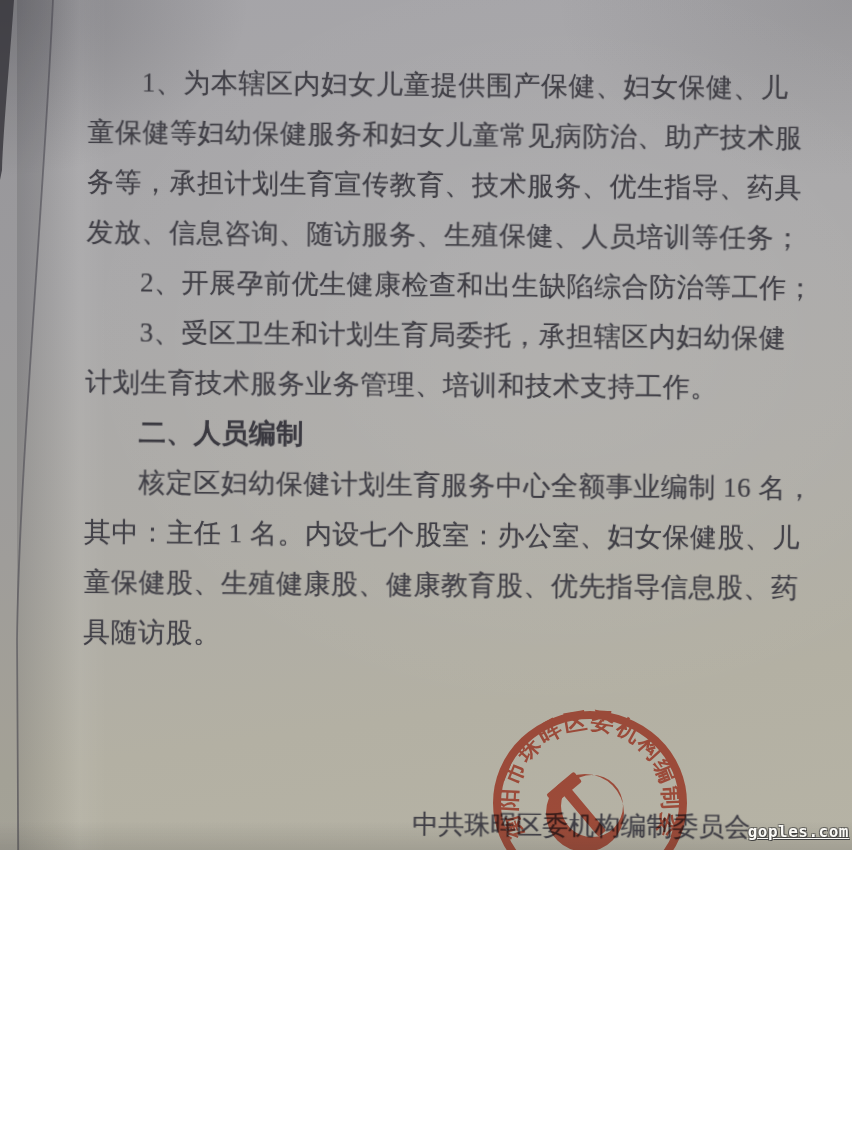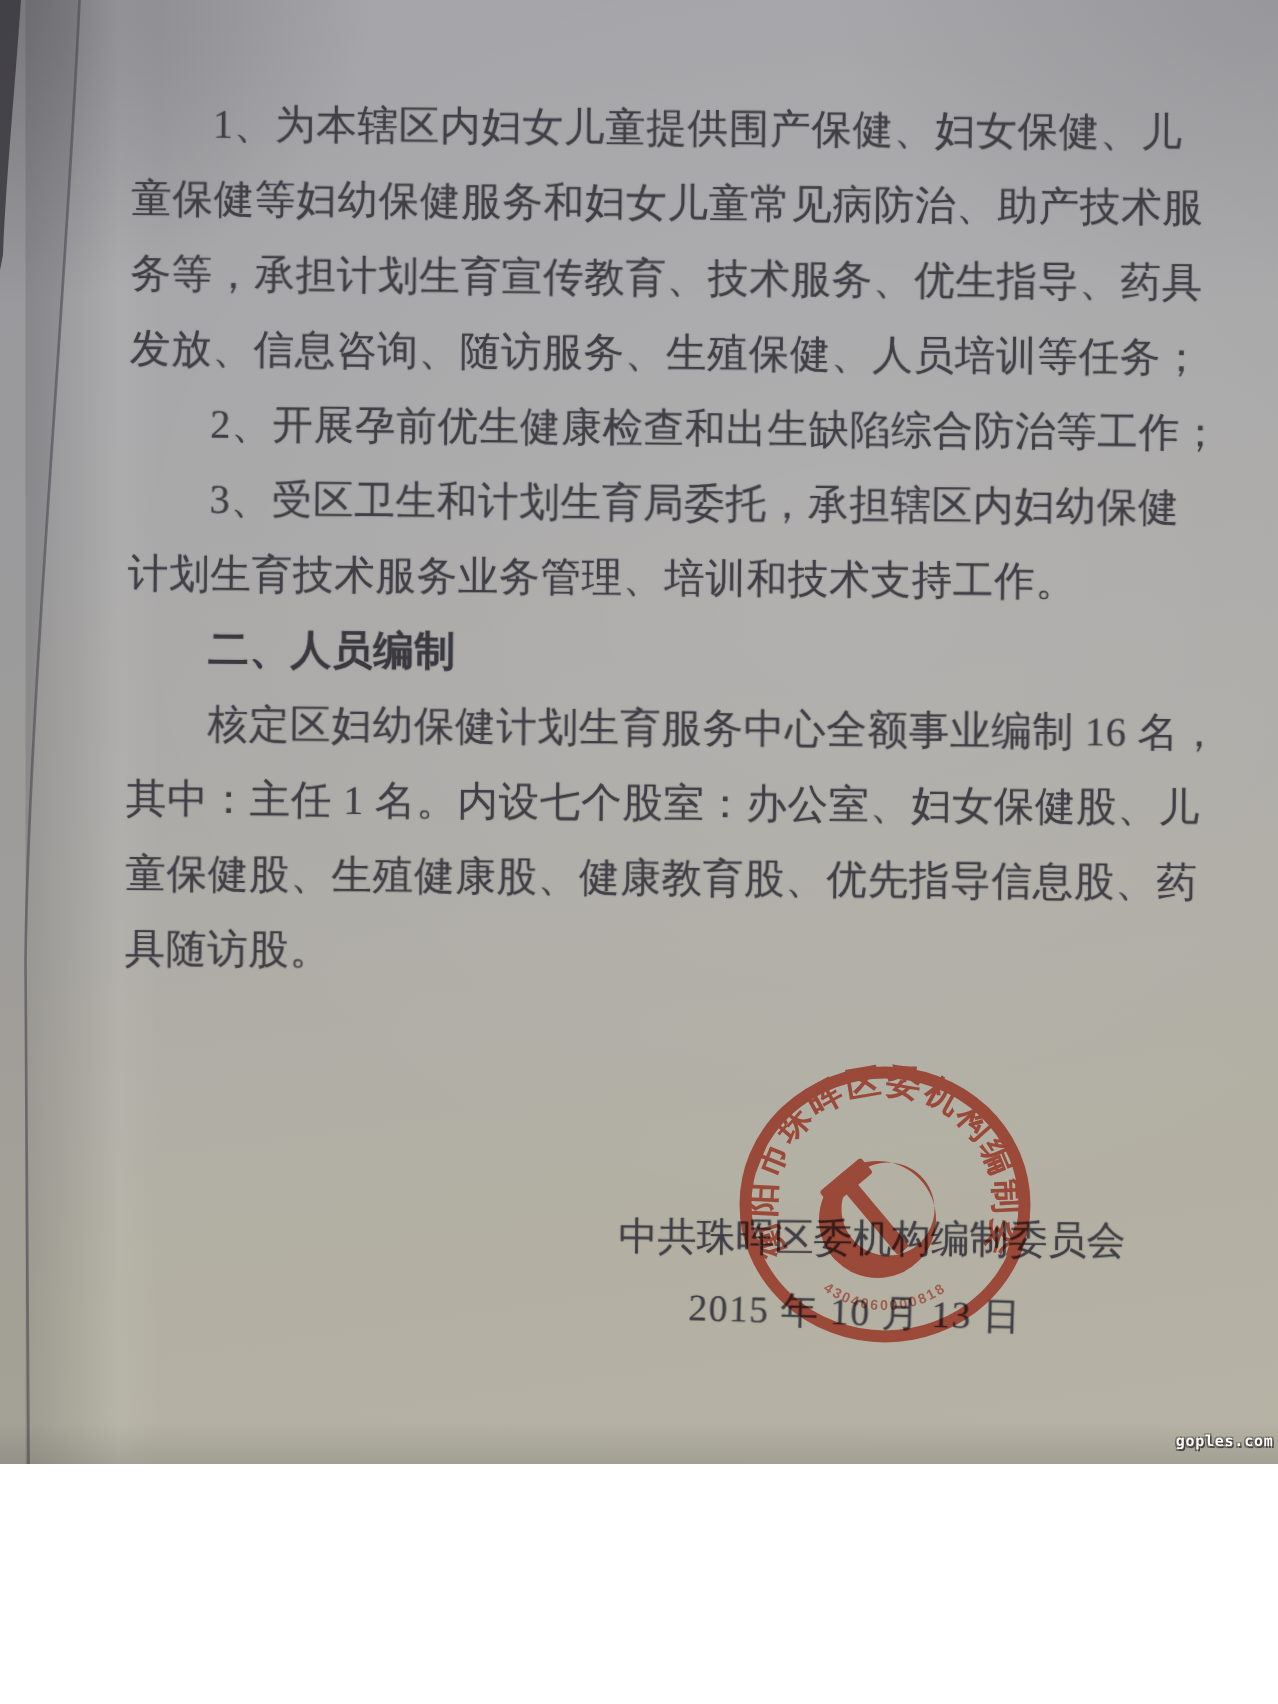--- a/index.html
+++ b/index.html
@@ -1,19 +1,19 @@
 <!DOCTYPE html>
 <html><head>
 <meta charset="utf-8">
 <style>
   html,body { margin:0; padding:0; }
   body { width:852px; height:1136px; }
 
   .photo {
-    position:relative; width:852px; height:976px; overflow:hidden;
+    position:relative; width:852px; height:850px; overflow:hidden;
     background:#3a393f;
     font-family:"Liberation Serif","DejaVu Serif",serif;
   }
 
   
   .paper {
     position:absolute; inset:0;
     background:
       radial-gradient(45% 32% at 0% 0%, rgba(25,25,30,.26), rgba(25,25,30,0) 65%),
       radial-gradient(50% 30% at 100% 0%, rgba(45,45,50,.12), rgba(45,45,50,0) 70%),
@@ -64,24 +64,25 @@
     mix-blend-mode:multiply; opacity:.85;
   }
   .stamp text {
     font-family:"Liberation Sans","DejaVu Sans",sans-serif;
     font-weight:700;
   }
 
   .watermark {
     position:absolute; right:3px; bottom:9px;
     font-family:"DejaVu Sans Mono","Liberation Mono",monospace;
-    font-weight:700; font-size:10px; letter-spacing:.5px;
+    font-weight:700; font-size:16px; letter-spacing:.5px;
     color:#fbfaf6;
     text-shadow:1px 1px 0 rgba(60,60,60,.9), -1px 1px 0 rgba(60,60,60,.55),
                 1px -1px 0 rgba(60,60,60,.55), -1px -1px 0 rgba(60,60,60,.45);
+    text-decoration:underline;
   }
 </style>
 </head>
 <body>
 
 <div class="photo">
   <div class="paper"></div>
   <div class="crease"></div>
 
   <div class="content">

